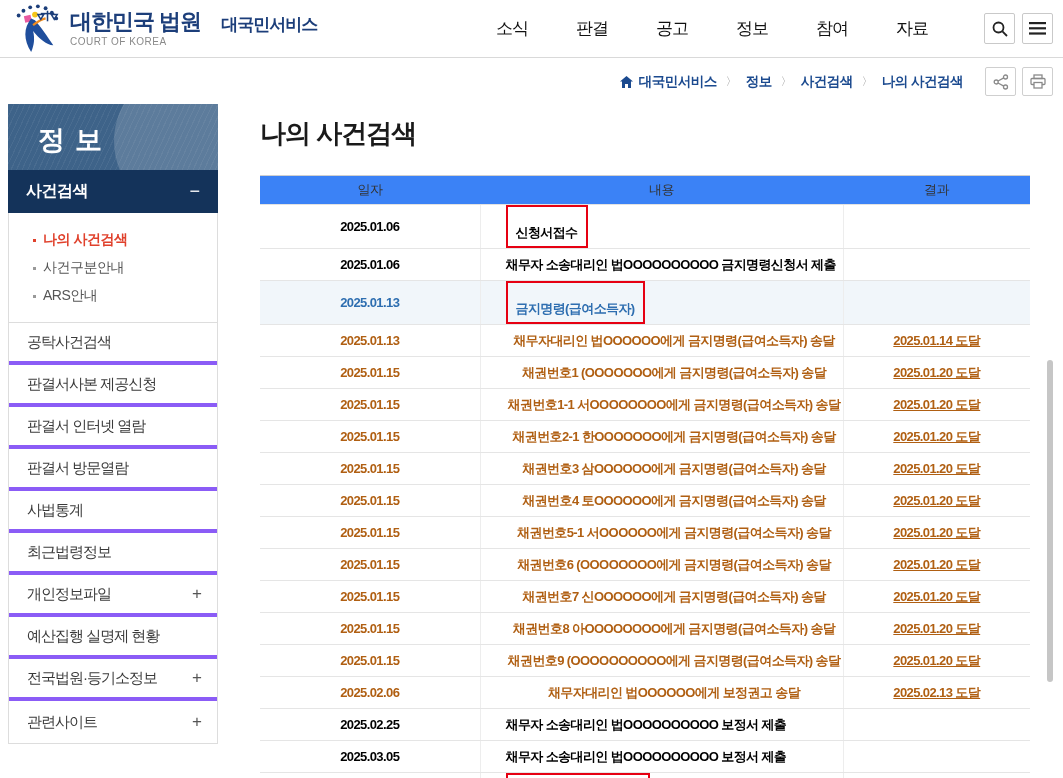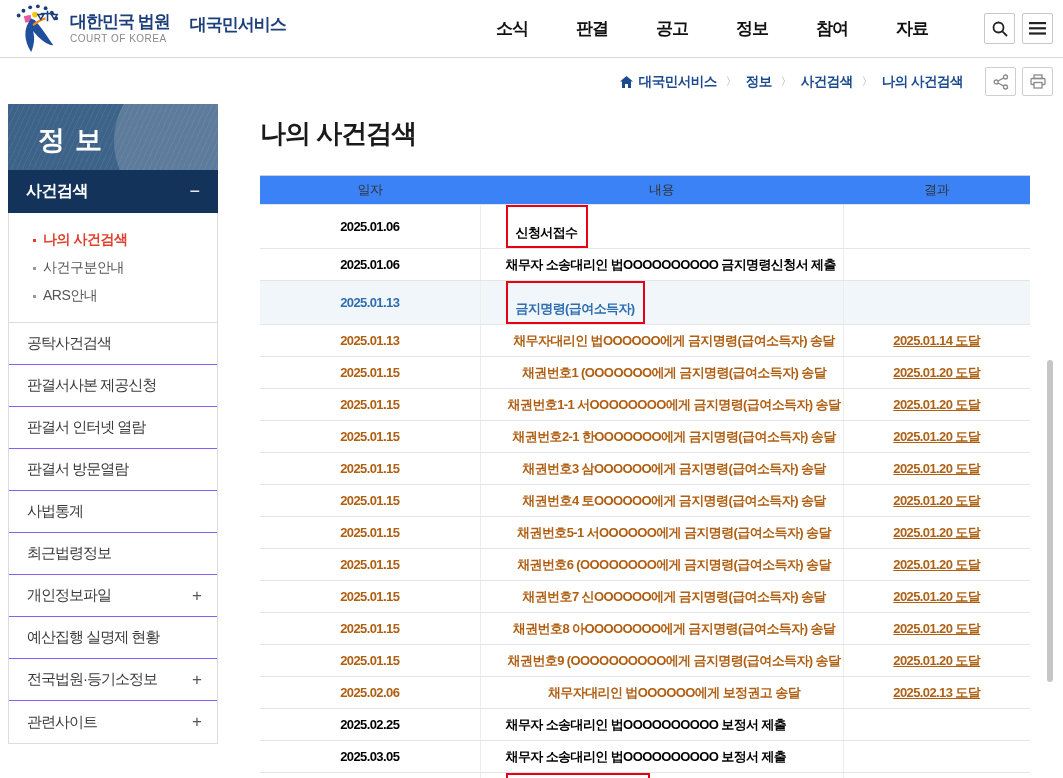--- a/index.html
+++ b/index.html
@@ -4,25 +4,25 @@
 <style>
   * { margin:0; padding:0; box-sizing:border-box; }
   html,body { width:1063px; height:778px; background:#fff; font-family:"Liberation Sans","DejaVu Sans",sans-serif; }
   .page { position:relative; width:1063px; height:778px; overflow:hidden; background:#fff; }
 
   
   .topbar { position:absolute; top:0; left:0; width:1063px; height:58px; background:#fff;
             border-bottom:1px solid #d9d9d9; display:flex; align-items:center; padding:0 10px 0 8px; }
   .brand { display:flex; align-items:center; }
   .brand-text { margin-left:8px; }
-  .brand-title { font-size:17px; font-weight:700; color:#1c3e7a; letter-spacing:-1px; line-height:1; }
+  .brand-title { font-size:22px; font-weight:700; color:#1c3e7a; letter-spacing:-1px; line-height:1; }
   .brand-sub { font-size:10px; color:#8a8a8a; letter-spacing:.5px; margin-top:3px; }
   .service-title { font-size:17px; font-weight:700; color:#1c3e7a; letter-spacing:-1px; margin-left:20px; margin-top:-8px; }
   .main-nav { display:flex; gap:48px; margin-left:auto; margin-right:56px; }
-  .nav-item { font-size:17px; font-weight:700; color:#111; letter-spacing:-1px; cursor:pointer; }
+  .nav-item { font-size:17px; font-weight:400; color:#111; letter-spacing:-1px; cursor:pointer; }
   .top-buttons { display:flex; gap:7px; }
   .icon-box { width:31px; height:31px; background:#fff; border:1px solid #c9c9c9; border-radius:2px;
               display:flex; align-items:center; justify-content:center; cursor:pointer; }
 
   
   .crumb-bar { position:absolute; top:59px; left:0; width:1063px; height:45px; background:#fff;
                display:flex; align-items:center; justify-content:flex-end; padding-right:10px; }
   .breadcrumb { display:flex; align-items:center; margin-right:16px; }
   .crumb-piece { display:flex; align-items:center; }
   .crumb-sep { color:#9a9a9a; font-size:11px; margin:0 9px; font-weight:400; }
@@ -45,21 +45,21 @@
   .side-section-label { font-size:16px; font-weight:700; letter-spacing:-.5px; }
   .side-section-toggle { font-size:18px; font-weight:400; }
   .side-body { border:1px solid #ddd; border-top:none; background:#fff; }
   .side-submenu { padding:13px 0 12px 0; border-bottom:1px solid #ddd; }
   .submenu-item { display:flex; align-items:center; height:28px; padding-left:24px; font-size:14px;
       color:#555; letter-spacing:-.5px; cursor:pointer; font-weight:400; }
   .submenu-item::before { content:""; width:3px; height:3px; background:#999; margin-right:7px; }
   .submenu-item.active { color:#e0412c; font-weight:700; }
   .submenu-item.active::before { background:#e0412c; }
   .menu-item { height:42px; display:flex; align-items:center; justify-content:space-between;
-      padding:0 16px 0 18px; border-bottom:1px solid #8b5cf6; font-size:15px; color:#3a3a3a;
+      padding:0 16px 0 18px; border-bottom:4px solid #8b5cf6; font-size:15px; color:#3a3a3a;
       letter-spacing:-1px; cursor:pointer; }
   .menu-item:last-child { border-bottom:none; }
   .expand-icon { font-size:17px; color:#555; font-weight:400; }
 
   
   .main { position:absolute; top:104px; left:260px; width:770px; }
   .page-title { font-size:26px; font-weight:700; color:#1a1a1a; letter-spacing:-1px; margin:12px 0 24px 0; }
   table.case-table { width:770px; border-collapse:collapse; table-layout:fixed; }
   .case-table col.c-date { width:220px; } .case-table col.c-content { width:363px; } .case-table col.c-result { width:187px; }
   .case-table thead th { height:29px; background:#3b82f6; font-size:13px; font-weight:400; color:#333;

